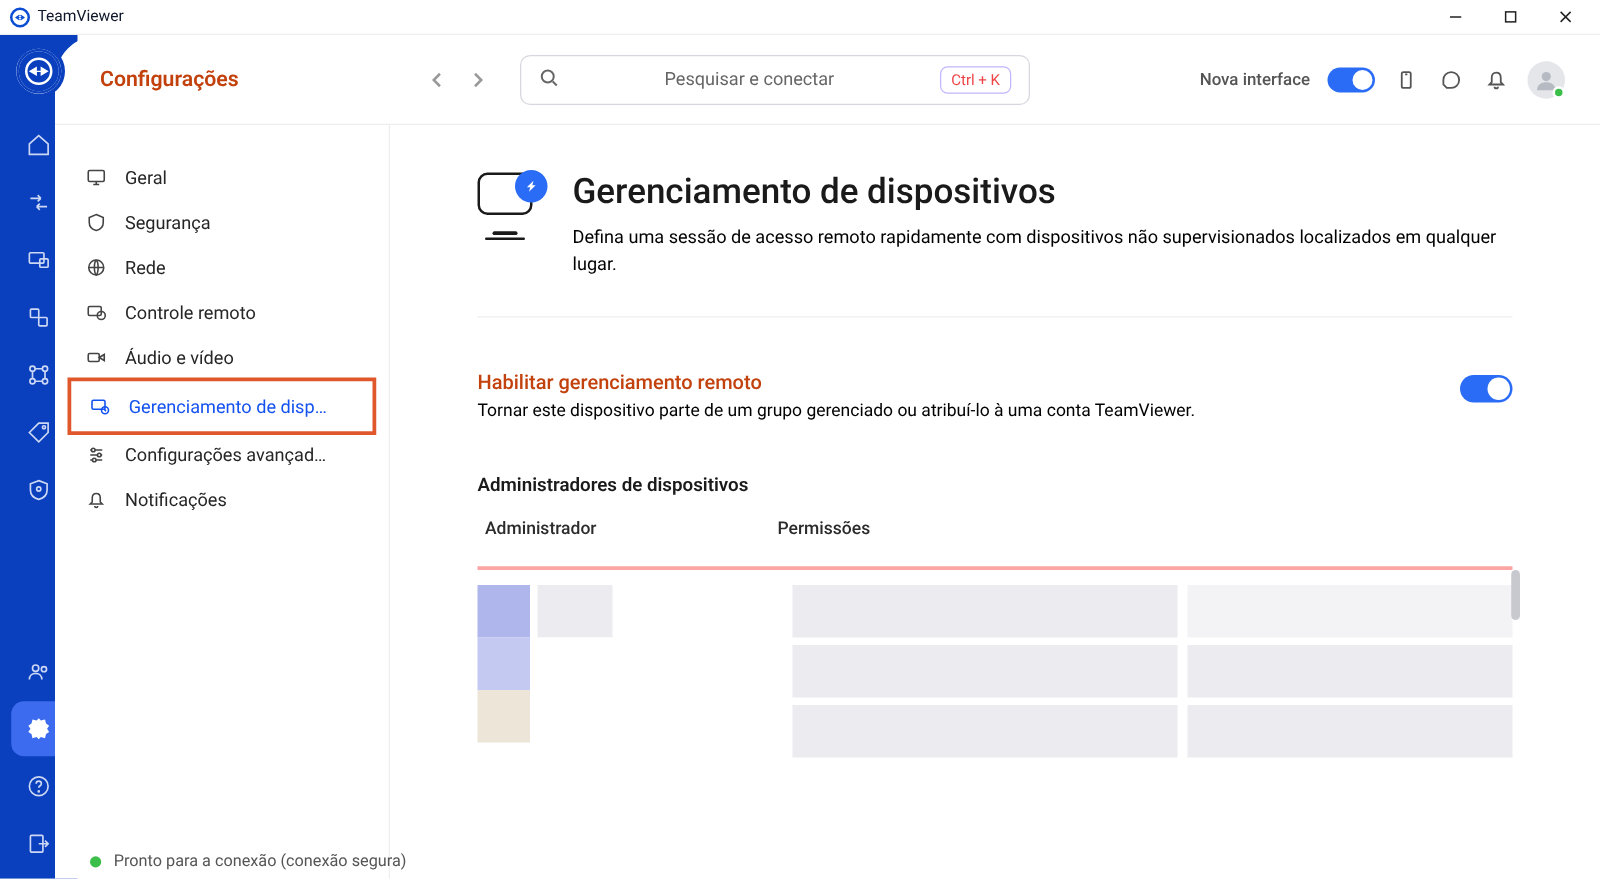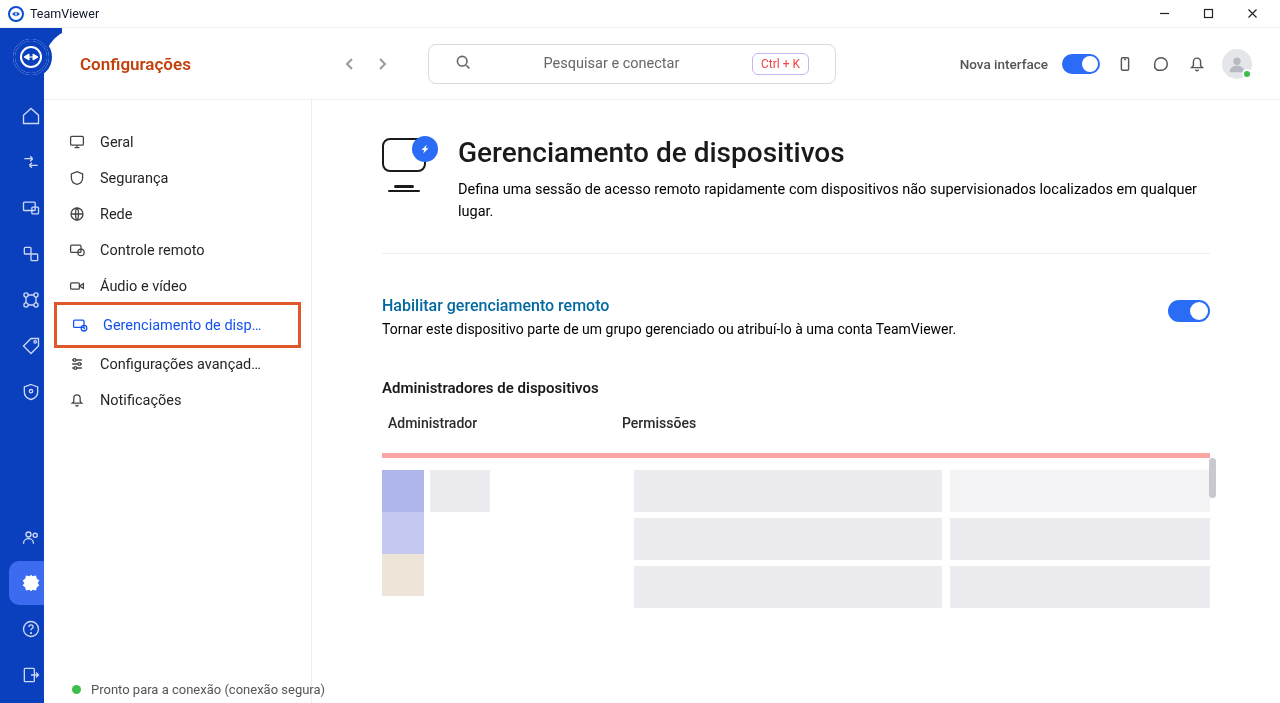--- a/index.html
+++ b/index.html
@@ -32,21 +32,21 @@
 
   
   .canvas { flex:1; position:relative; background:#fff; border-top-left-radius: 36px; margin-left:-18px; z-index:1; display:flex; flex-direction:column;}
   
   
   .header { height: 72px; display:flex; align-items:center; padding: 0 28px 0 36px; border-bottom: 1px solid #eee; gap:16px;}
   .header-title { font-size: 17px; font-weight: 600; color:#c2410c; width: 240px;}
   .nav-arrows { display:flex; gap:4px; }
   .nav-arrow { width:28px; height:28px; display:flex; align-items:center; justify-content:center; color:#999;}
   .nav-arrow svg { width:12px; height:12px; stroke:currentColor; fill:none; stroke-width:2;}
-  .searchbox { flex:0 0 408px; height:40px; border:1px solid #d7d7df; border-radius:8px; display:flex; align-items:center; padding:0 26px; gap:8px; margin-left: 16px;}
+  .searchbox { flex:0 0 408px; height:40px; border:1px solid #d7d7df; border-radius:8px; display:flex; align-items:center; padding:0 14px; gap:8px; margin-left: 4px;}
   .searchbox .icon { color:#666; }
   .searchbox .icon svg { width:16px; height:16px; stroke:currentColor; fill:none; stroke-width:2;}
   .searchbox .placeholder { flex:1; color:#666; font-size:14.5px; text-align:center; }
   .kbd { border:1px solid #c4b5fd; border-radius:6px; padding:3px 8px; font-size:12px; color:#ef4444; }
   .header-spacer { flex:1; }
   .header-right { display:flex; align-items:center; gap:14px; }
   .new-ui-label { font-size:13.5px; color:#555; font-weight:500;}
   .toggle { width:38px; height:20px; border-radius:20px; background:#2a6cf6; position:relative; }
   .toggle::after { content:""; position:absolute; top:2px; right:2px; width:16px; height:16px; background:#fff; border-radius:50%; }
   .hicon { width:22px; height:22px; display:flex; align-items:center; justify-content:center; color:#555;}
@@ -76,29 +76,29 @@
   .hero-icon .screen { width:44px; height:34px; border:2.5px solid #1a1a1a; border-radius:8px; position:absolute; top:2px; left:0;}
   .hero-icon .stand { width:20px; height:3px; background:#1a1a1a; border-radius:3px; position:absolute; bottom:4px; left:12px;}
   .hero-icon .base { width:32px; height:2.5px; background:#1a1a1a; border-radius:3px; position:absolute; bottom:0; left:6px;}
   .hero-icon .badge { width:26px; height:26px; background:#2a6cf6; border-radius:50%; position:absolute; top:0; right:-4px; display:flex;align-items:center;justify-content:center;}
   .hero-icon .badge svg { width:14px; height:14px; fill:#fff;}
   .hero-text h1 { font-size: 28px; font-weight:500; color:#1a1a1a; margin-bottom:10px;}
   .hero-text p { font-size:14.5px; color:#000000; line-height:1.5;}
 
   .section { padding-top:42px;}
   .setting-row { display:flex; justify-content:space-between; align-items:flex-start; gap:30px;}
-  .setting-text h3 { font-size:16px; font-weight:500; color:#0369a1; margin-bottom:6px;}
+  .setting-text h3 { font-size:16px; font-weight:500; color:#c2410c; margin-bottom:6px;}
   .setting-text p { font-size:14px; color:#000000;}
   .toggle-lg { width:42px; height:22px; border-radius:22px; background:#2a6cf6; position:relative; flex:0 0 42px; margin-top:4px;}
   .toggle-lg::after { content:""; position:absolute; top:2px; right:2px; width:18px; height:18px; background:#fff; border-radius:50%; }
 
   .subheading { font-size:15px; font-weight:600; color:#1a1a1a; margin-top:42px; margin-bottom:18px;}
 
   .admin-table { position:relative; }
-  .thead { display:flex; padding-bottom:22px; border-bottom:5px solid #fca5a5;}
+  .thead { display:flex; padding-bottom:22px; border-bottom:3px solid #fca5a5;}
   .th { font-size:14px; font-weight:500; color:#2b2b2b;}
   .th.admin { width:240px; padding-left:6px;}
   .tbody { display:flex; gap:6px; padding-top:12px; position:relative; height:150px;}
   .blur-block { background:#ececf0; }
   .col-admin { width:230px; display:flex; flex-direction:column; gap:0;}
   .col-admin .r { height:42px; display:flex;}
   .col-admin .r .c1 { width:42px; }
   .col-admin .r .c2 { width:60px; margin-left:6px;}
   .col-perm { flex:1; display:flex; flex-direction:column; gap:6px;}
   .col-perm .pr { height:44px; display:flex; gap:8px;}

